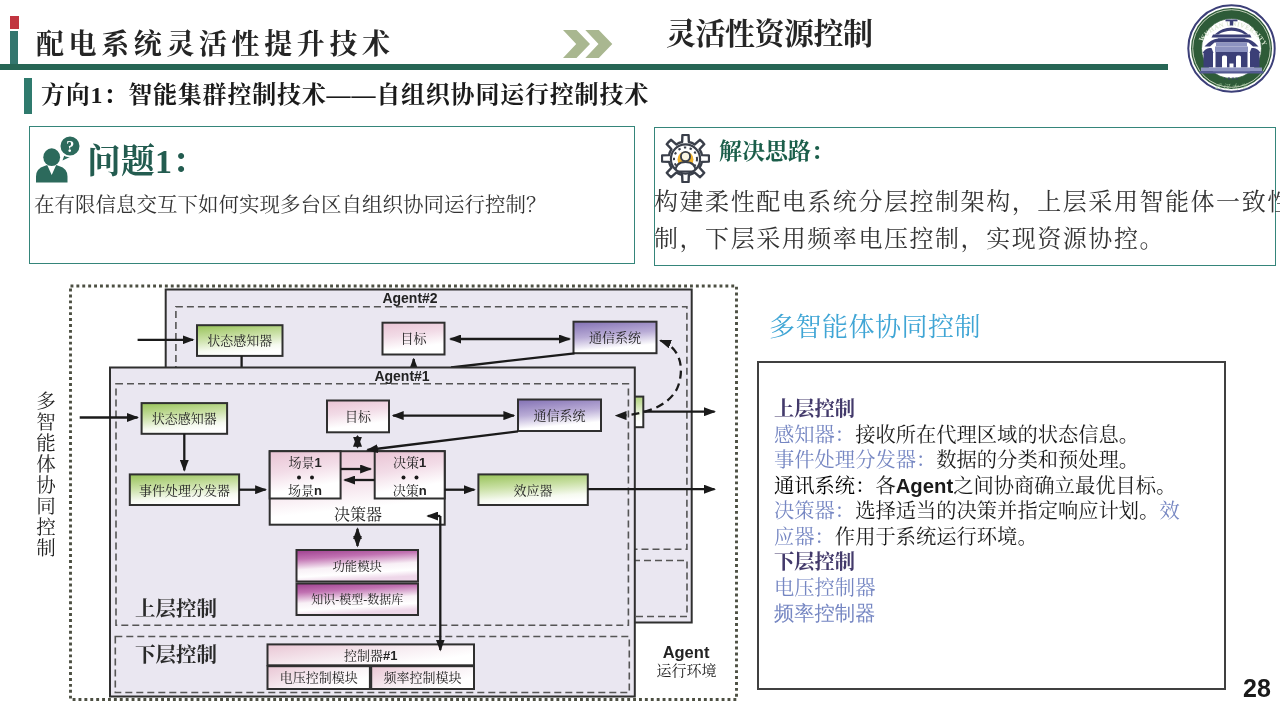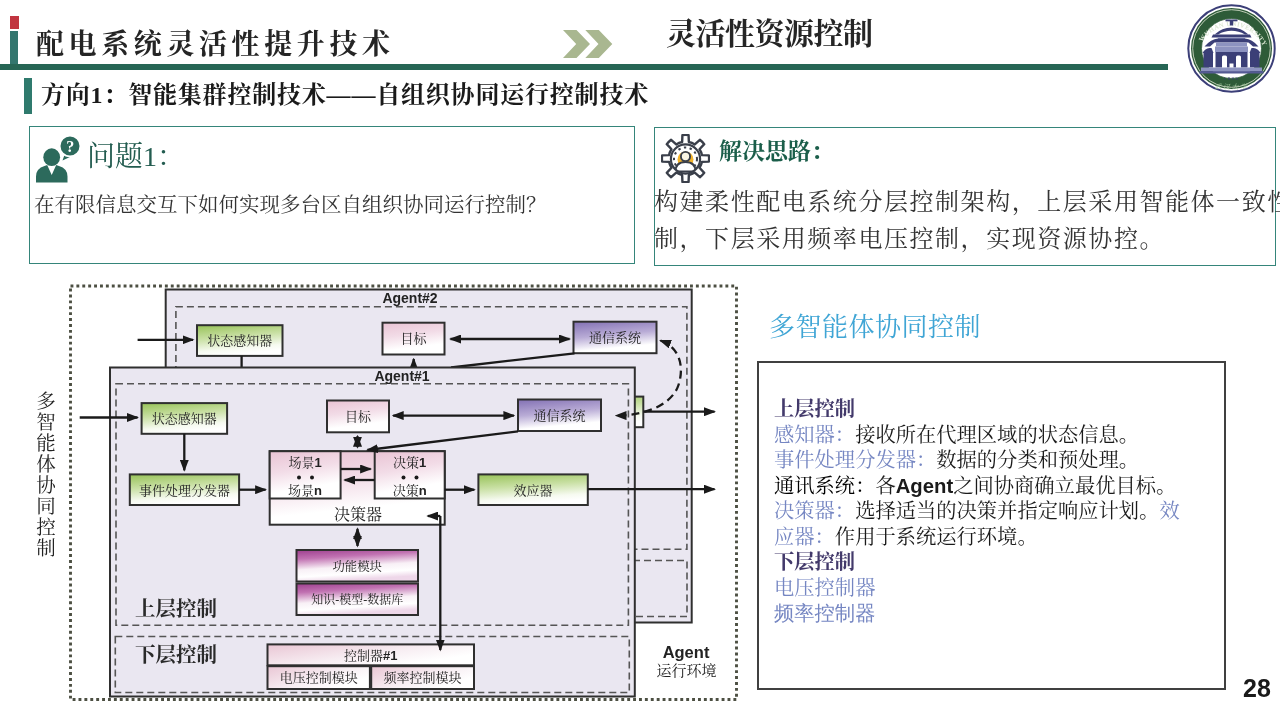--- a/index.html
+++ b/index.html
@@ -63,21 +63,21 @@
 <div class="abs" style="left:29px;top:126px;width:604px;height:136px;border:1.5px solid #35857a;"></div>
 <svg class="abs" style="left:36px;top:130px;" width="50" height="54" viewBox="0 0 50 54">
   <g fill="#2c6a5c">
     <ellipse cx="15.7" cy="27.2" rx="8.4" ry="8.9"></ellipse>
     <path d="M0 52.5 L0 46.5 Q0 38.5 8.5 36 L11.2 35.1 L15.7 44.9 L20.2 35.1 L23 36 Q31.5 38.5 31.5 46.5 L31.5 52.5 Z"></path>
     <path d="M29.5 22 L26.5 30.5 L35 26.5 Z"></path>
     <circle cx="34" cy="16" r="10.4" stroke="#fff" stroke-width="1.8"></circle>
   </g>
   <text x="34.2" y="22" font-size="16" font-weight="bold" fill="#fff" text-anchor="middle" font-family="Liberation Serif,serif">?</text>
 </svg>
-<div class="abs serif" style="left:87px;top:134px;font-size:28px;font-weight:normal;color:#235c50;">问题1：</div>
+<div class="abs serif" style="left:87px;top:134px;font-size:34px;font-weight:bold;color:#235c50;">问题1：</div>
 <div class="abs serif" style="left:34px;top:188px;font-size:20.5px;color:#333;white-space:nowrap;text-align:right;">在有限信息交互下如何实现多台区自组织协同运行控制？</div>
 
 <div class="abs" style="left:654px;top:127px;width:620px;height:137px;border:1.5px solid #35857a;"></div>
 <svg class="abs" style="left:661px;top:134px;" width="49" height="49" viewBox="0 0 49 49">
   <path d="M 21.15 8.04 L 21.42 1.10 A 23.6 23.6 0 0 1 27.58 1.10 L 27.85 8.04 A 16.8 16.8 0 0 1 33.77 10.49 L 38.87 5.78 A 23.6 23.6 0 0 1 43.22 10.13 L 38.51 15.23 A 16.8 16.8 0 0 1 40.96 21.15 L 47.90 21.42 A 23.6 23.6 0 0 1 47.90 27.58 L 40.96 27.85 A 16.8 16.8 0 0 1 38.51 33.77 L 43.22 38.87 A 23.6 23.6 0 0 1 38.87 43.22 L 33.77 38.51 A 16.8 16.8 0 0 1 27.85 40.96 L 27.58 47.90 A 23.6 23.6 0 0 1 21.42 47.90 L 21.15 40.96 A 16.8 16.8 0 0 1 15.23 38.51 L 10.13 43.22 A 23.6 23.6 0 0 1 5.78 38.87 L 10.49 33.77 A 16.8 16.8 0 0 1 8.04 27.85 L 1.10 27.58 A 23.6 23.6 0 0 1 1.10 21.42 L 8.04 21.15 A 16.8 16.8 0 0 1 10.49 15.23 L 5.78 10.13 A 23.6 23.6 0 0 1 10.13 5.78 L 15.23 10.49 A 16.8 16.8 0 0 1 21.15 8.04 Z" fill="#fff" stroke="#3a3f4a" stroke-width="2.4" stroke-linejoin="round"></path>
   <clipPath id="gc">
       <circle cx="24.5" cy="25" r="14.6"></circle>
     </clipPath>
   <g clip-path="url(#gc)">
     <circle cx="24.5" cy="25" r="11.5" fill="none" stroke="#3a3f4a" stroke-width="2" stroke-dasharray="2.4 3.4"></circle>

